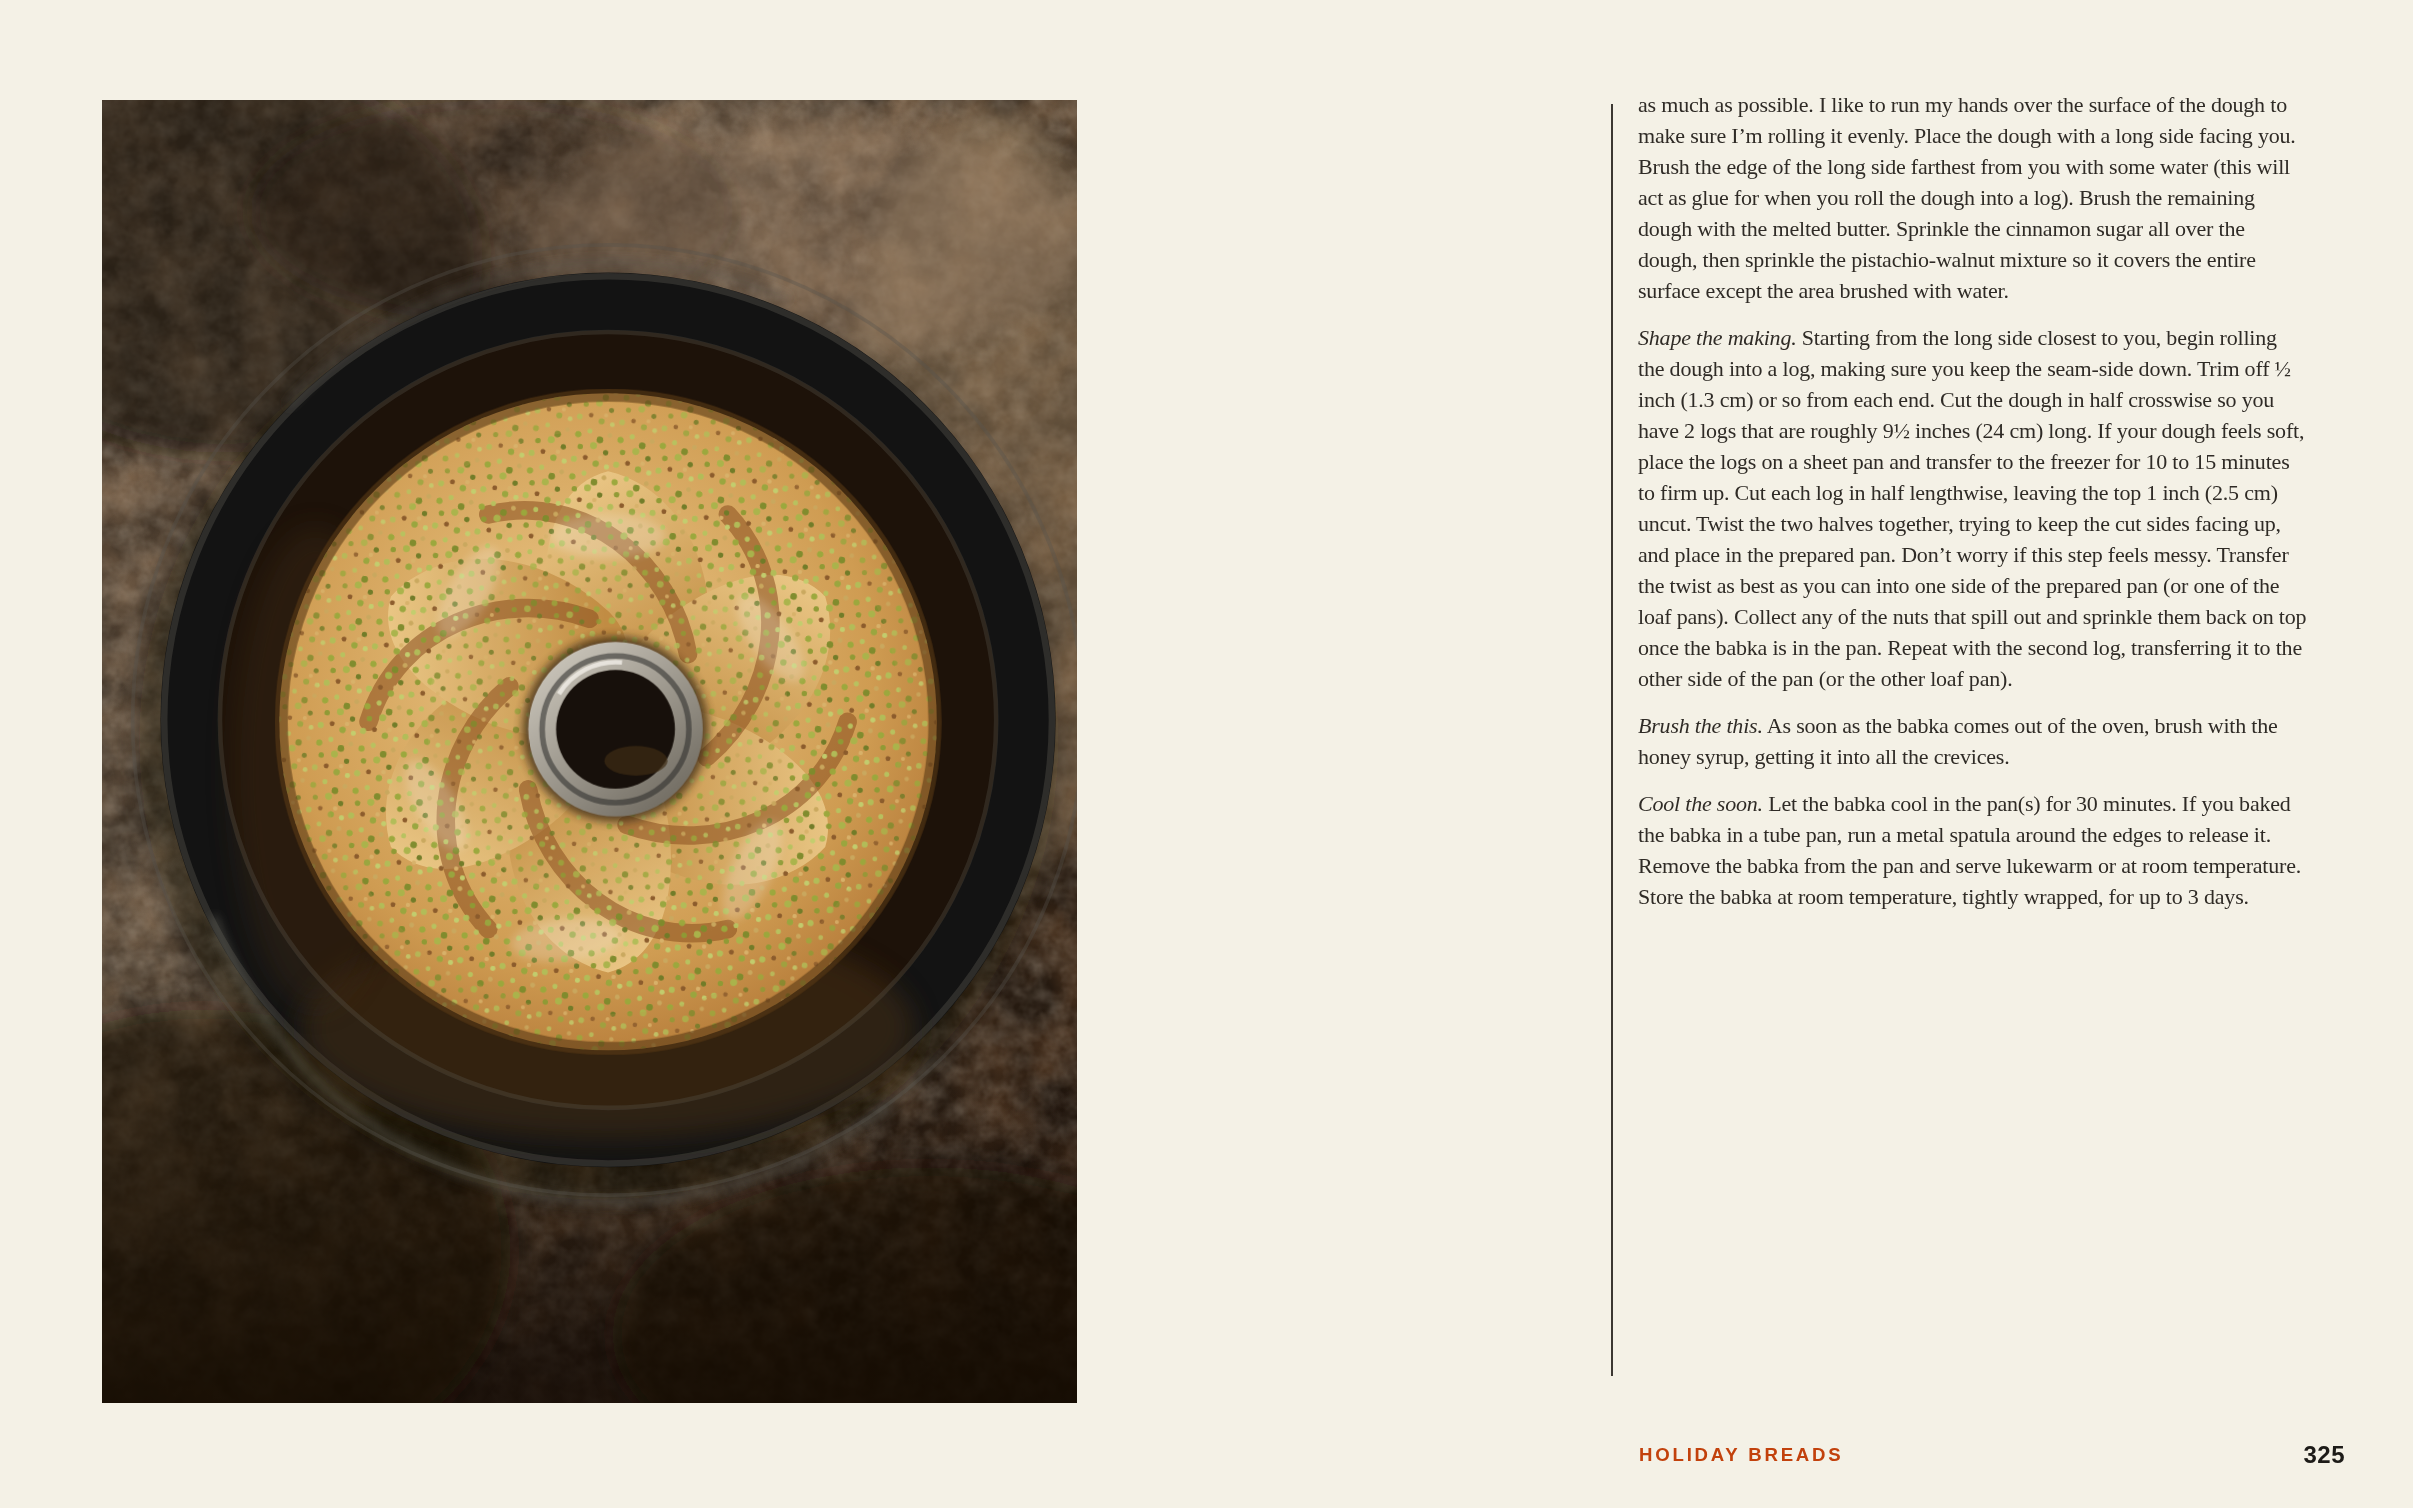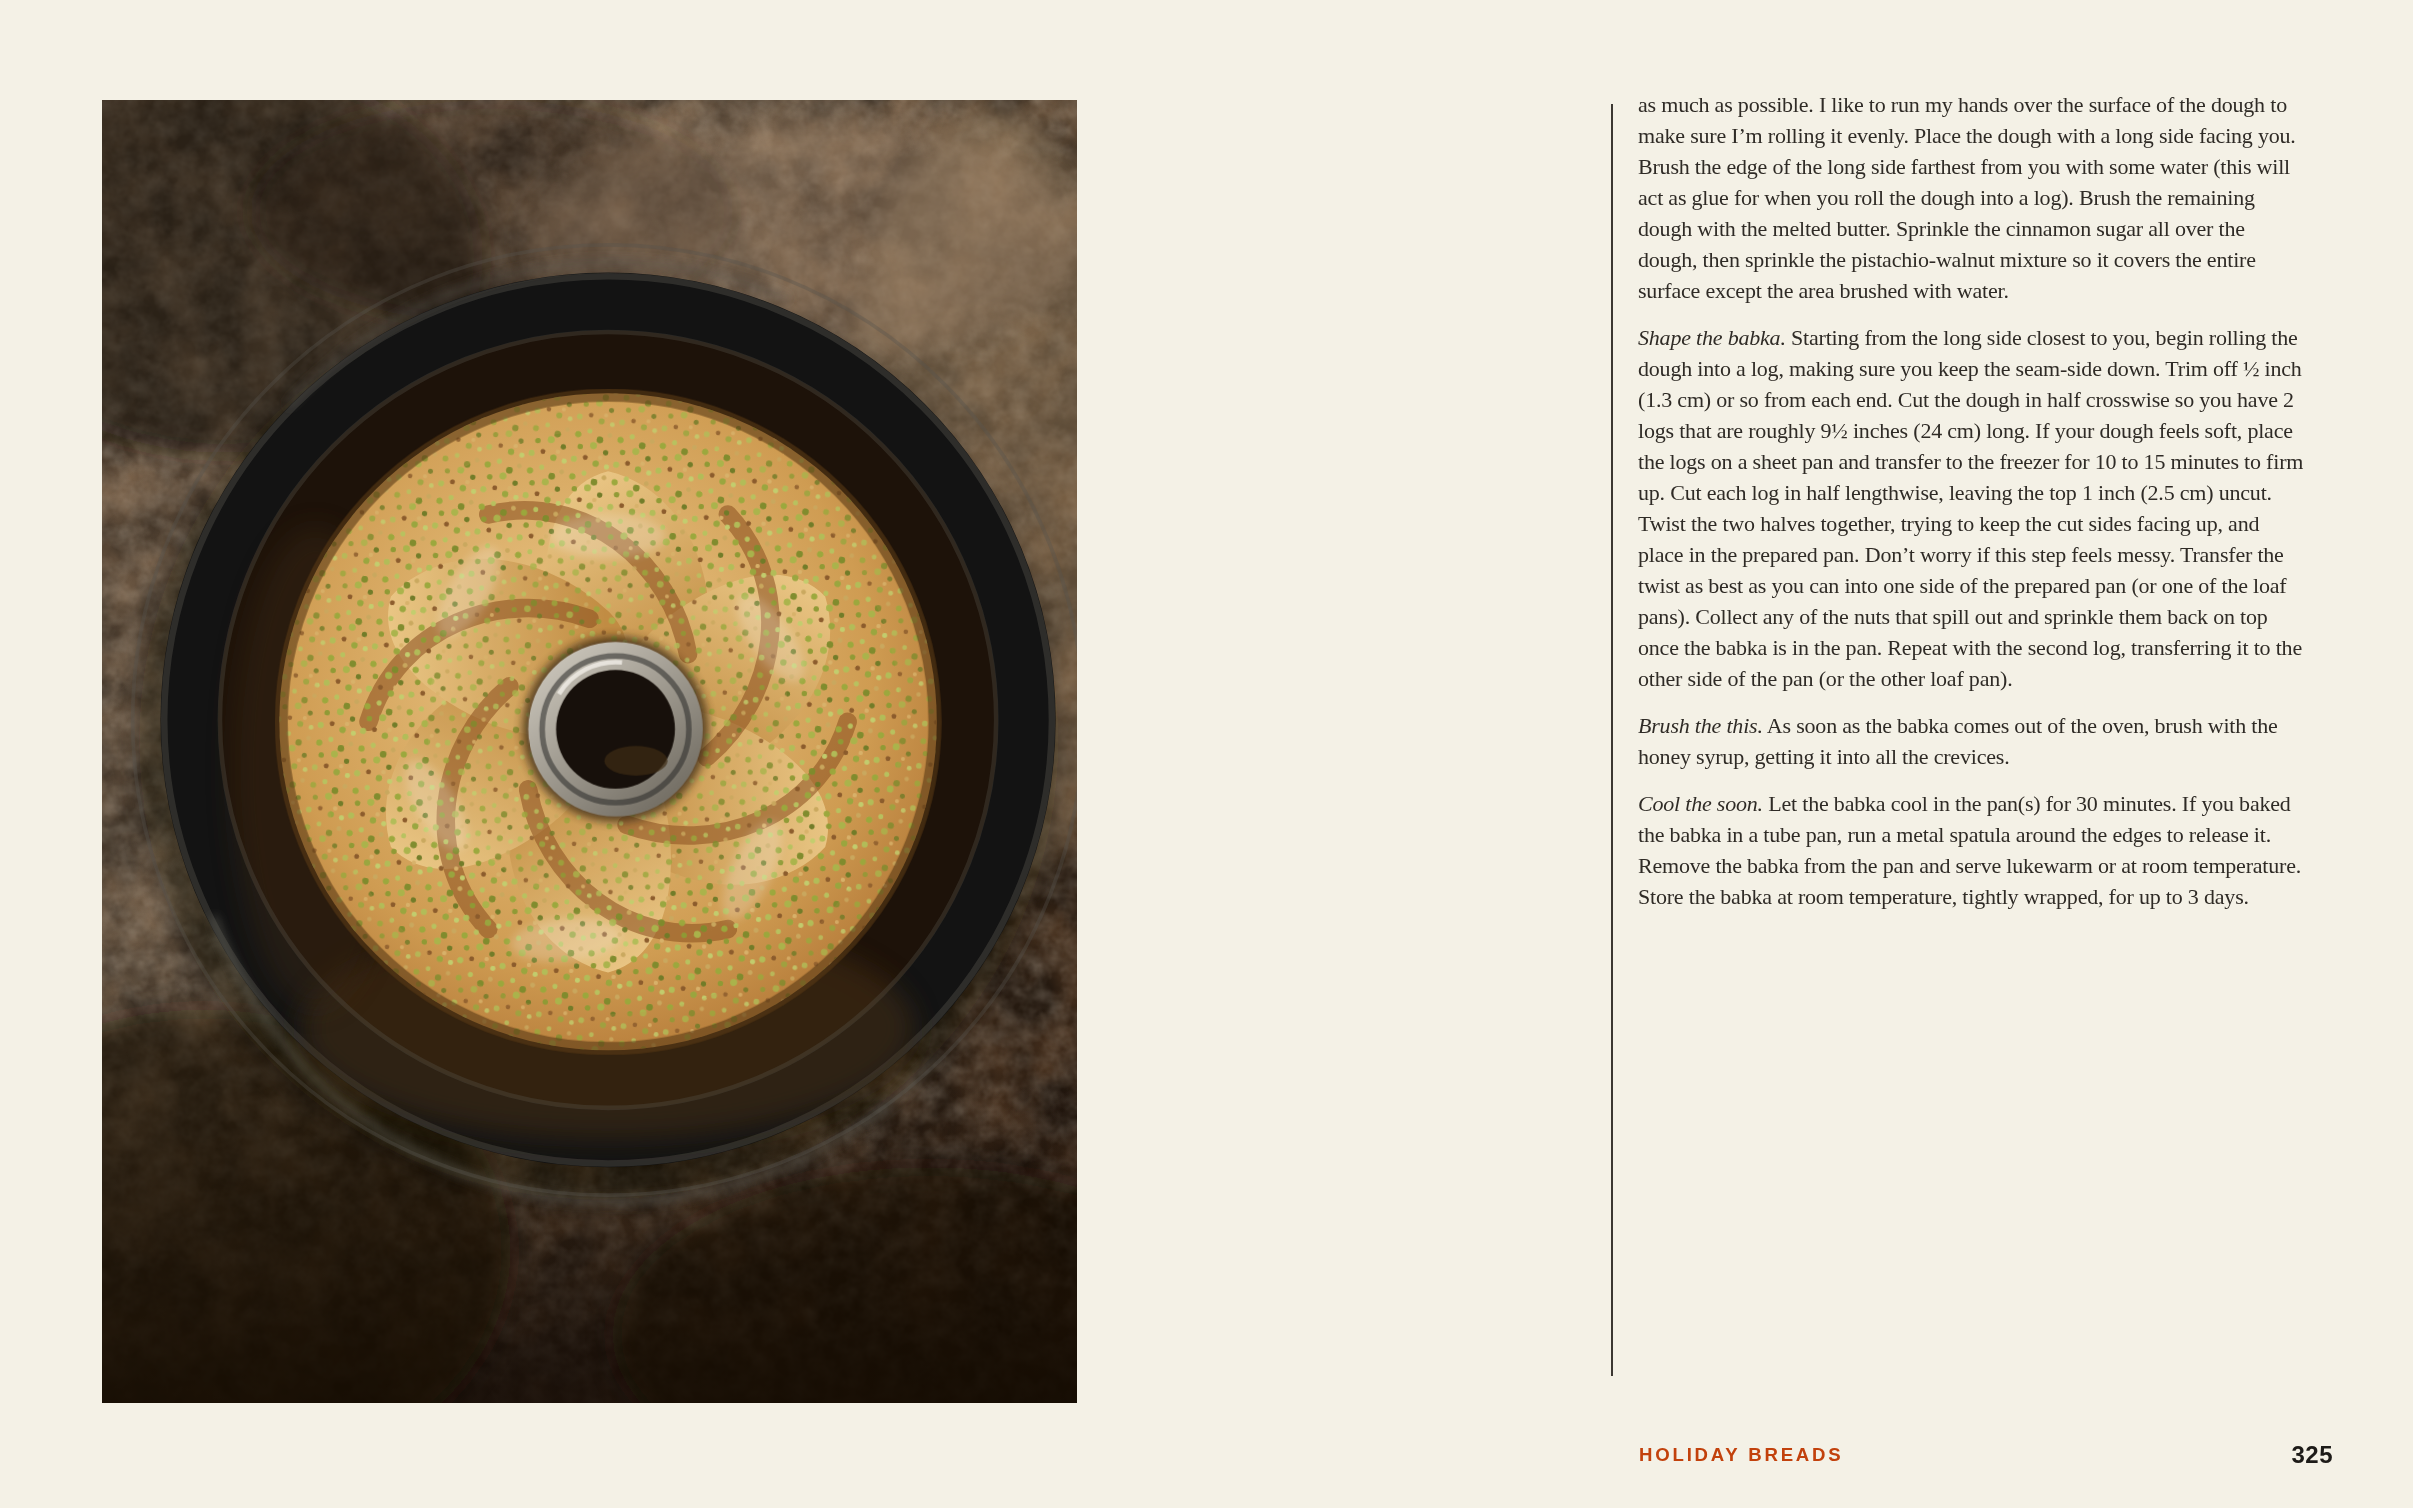--- a/index.html
+++ b/index.html
@@ -31,21 +31,21 @@
   .text-col p { margin-bottom: 16px; }
   .lead-in { font-style: italic; }
 
   
   .footer-section {
     position: absolute; left: 1639px; top: 1444px;
     font-family: "Liberation Sans", sans-serif;
     font-size: 18.6px; font-weight: bold; letter-spacing: 2.8px; color: #c2410c;
   }
   .footer-page-number {
-    position: absolute; right: 57px; top: 1441px;
+    position: absolute; right: 45px; top: 1441px;
     font-family: "Liberation Sans", sans-serif;
     font-size: 24px; font-weight: 600; letter-spacing: 0.5px; color: #1d1b18;
   }
 </style>
 </head>
 <body>
 
 <div class="page">
 
   <figure class="photo-frame">
@@ -177,21 +177,21 @@
   </figure>
 
   <div class="column-rule"></div>
 
   <div class="text-col">
     <p>
       <span class="lead-in"></span>
       <span>as much as possible. I like to run my hands over the surface of the dough to make sure I’m rolling it evenly. Place the dough with a long side facing you. Brush the edge of the long side farthest from you with some water (this will act as glue for when you roll the dough into a log). Brush the remaining dough with the melted butter. Sprinkle the cinnamon sugar all over the dough, then sprinkle the pistachio-walnut mixture so it covers the entire surface except the area brushed with water.</span>
     </p>
     <p>
-      <span class="lead-in">Shape the babka.</span>
+      <span class="lead-in">Shape the making.</span>
       <span>Starting from the long side closest to you, begin rolling the dough into a log, making sure you keep the seam-side down. Trim off ½ inch (1.3 cm) or so from each end. Cut the dough in half crosswise so you have 2 logs that are roughly 9½ inches (24 cm) long. If your dough feels soft, place the logs on a sheet pan and transfer to the freezer for 10 to 15 minutes to firm up. Cut each log in half lengthwise, leaving the top 1 inch (2.5 cm) uncut. Twist the two halves together, trying to keep the cut sides facing up, and place in the prepared pan. Don’t worry if this step feels messy. Transfer the twist as best as you can into one side of the prepared pan (or one of the loaf pans). Collect any of the nuts that spill out and sprinkle them back on top once the babka is in the pan. Repeat with the second log, transferring it to the other side of the pan (or the other loaf pan).</span>
     </p>
     <p>
       <span class="lead-in">Brush the this.</span>
       <span>As soon as the babka comes out of the oven, brush with the honey syrup, getting it into all the crevices.</span>
     </p>
     <p>
       <span class="lead-in">Cool the soon.</span>
       <span>Let the babka cool in the pan(s) for 30 minutes. If you baked the babka in a tube pan, run a metal spatula around the edges to release it. Remove the babka from the pan and serve lukewarm or at room temperature. Store the babka at room temperature, tightly wrapped, for up to 3 days.</span>
     </p>

